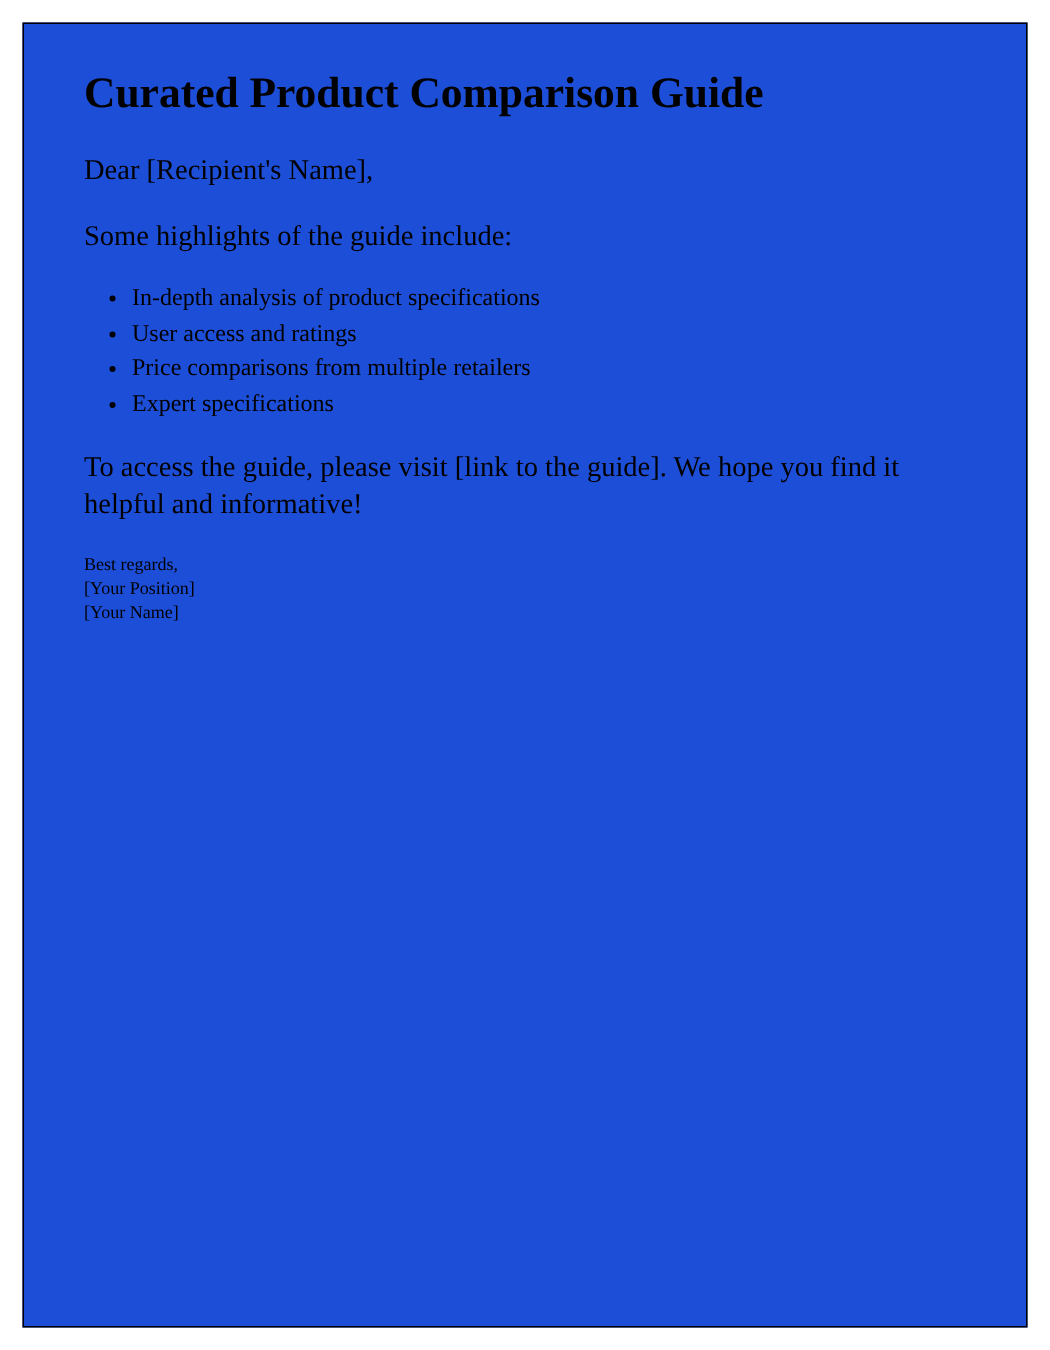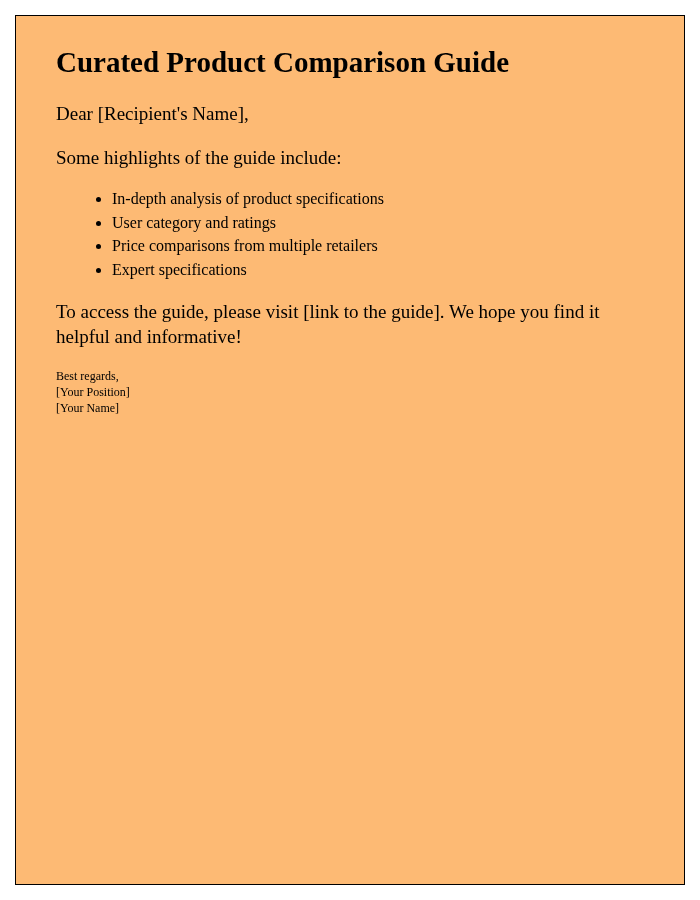--- a/index.html
+++ b/index.html
@@ -12,36 +12,36 @@
       height: 900px;
       background: #ffffff;
       padding: 15px;
       font-family: "Times New Roman", Times, serif;
     }
     .document-frame {
       width: 100%;
       height: 100%;
       border: 1px solid #000000;
       padding: 30px 40px;
-      background: #fdba74;
+      background: #1d4ed8;
     }
     h1 {
       font-size: 29px;
       font-weight: bold;
       margin-bottom: 22px;
       color: #000000;
     }
     p {
       font-size: 19px;
       line-height: 1.35;
       margin-bottom: 18px;
       color: #000000;
     }
     ul {
-      margin-left: 56px;
+      margin-left: 32px;
       margin-bottom: 18px;
     }
     li {
       font-size: 16px;
       line-height: 1.35;
       color: #000000;
       list-style-type: disc;
       margin-bottom: 2px;
     }
     .signature-block {
@@ -59,21 +59,21 @@
 <div class="document-frame">
   <h1>Curated Product Comparison Guide</h1>
 
   <p>Dear [Recipient's Name],</p>
 
 
   <p>Some highlights of the guide include:</p>
 
   <ul>
     <li>In-depth analysis of product specifications</li>
-    <li>User category and ratings</li>
+    <li>User access and ratings</li>
     <li>Price comparisons from multiple retailers</li>
     <li>Expert specifications</li>
   </ul>
 
   <p>To access the guide, please visit [link to the guide]. We hope you find it helpful and informative!</p>
 
   <div class="signature-block">
     <span>Best regards,</span>
     <span>[Your Position]</span>
     <span>[Your Name]</span>

